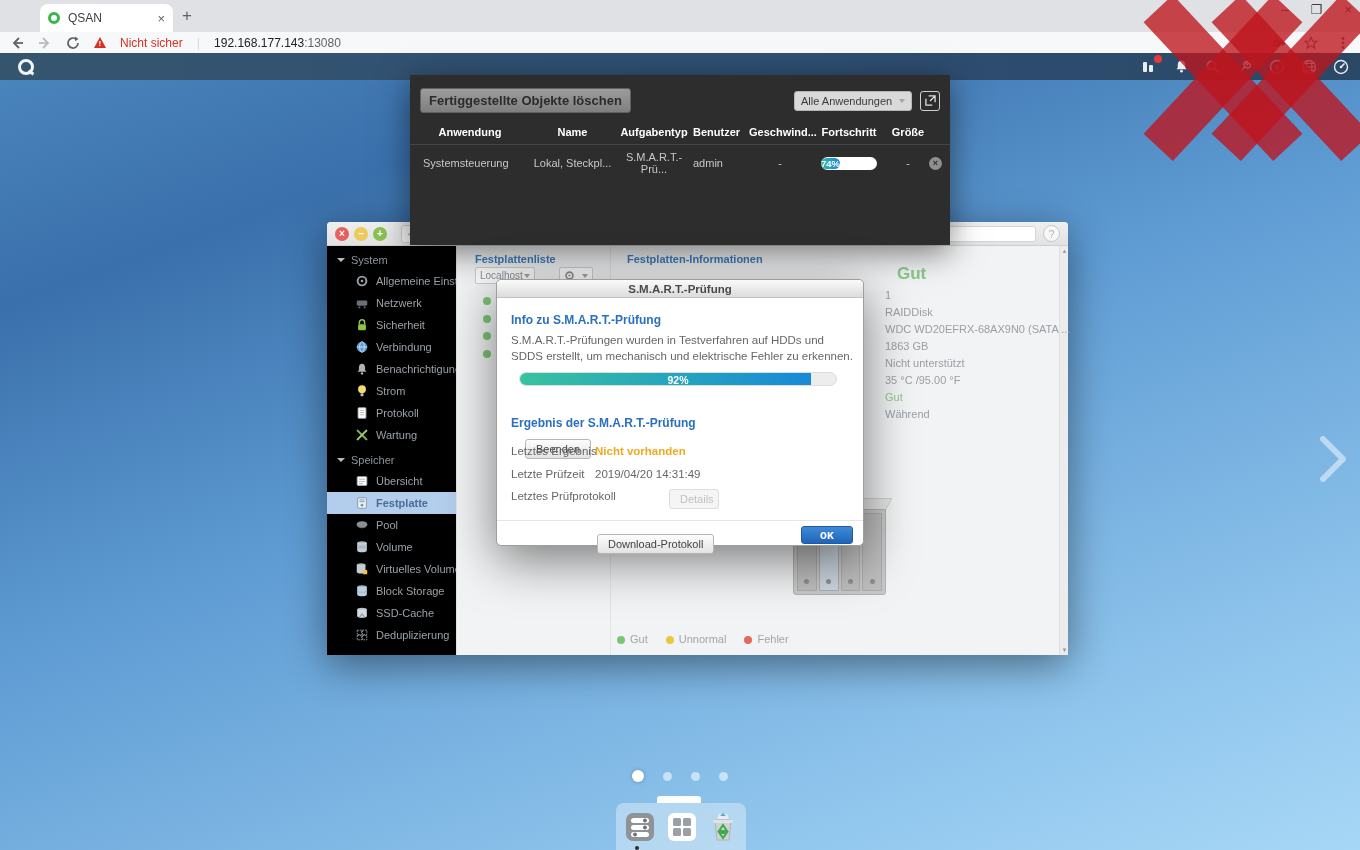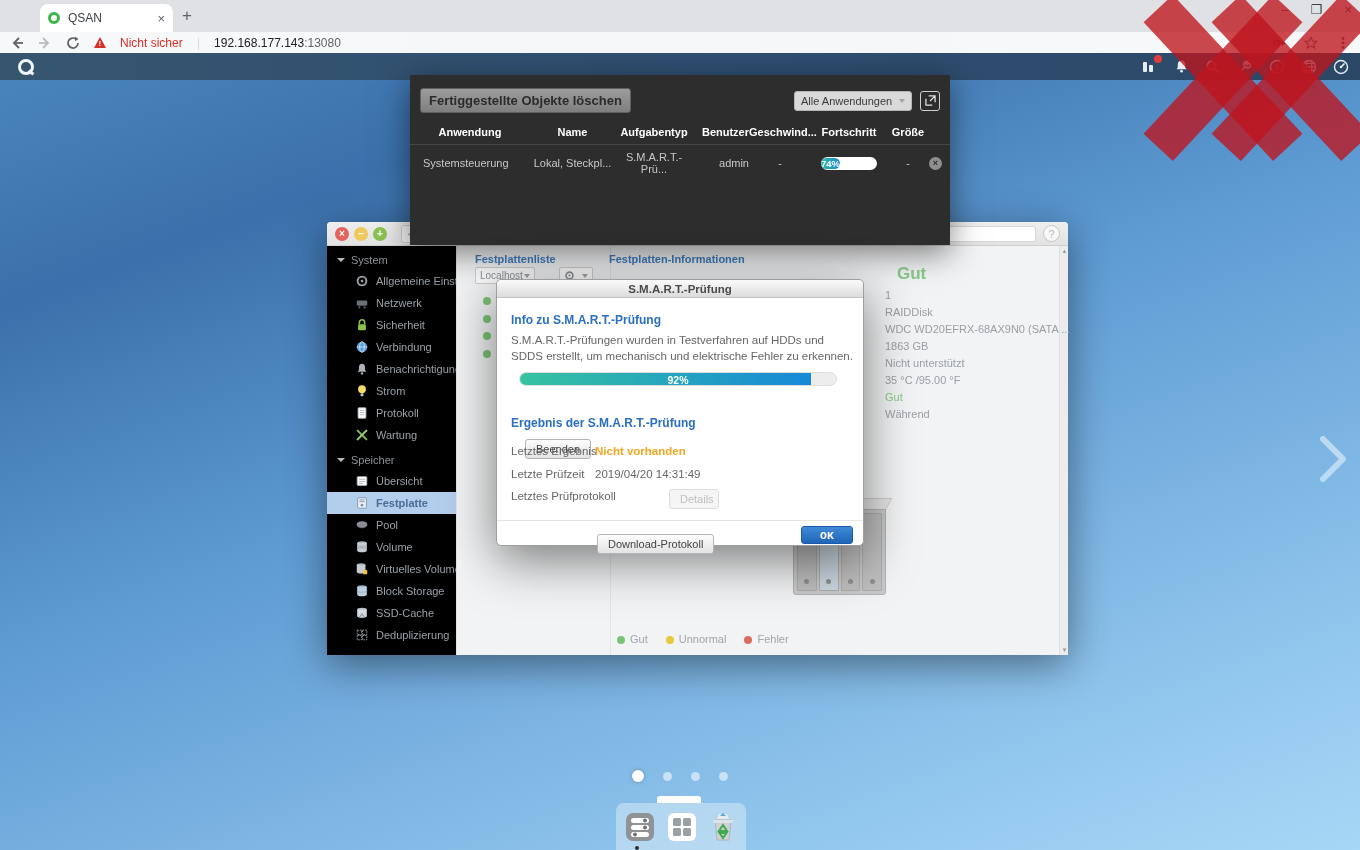--- a/index.html
+++ b/index.html
@@ -118,21 +118,21 @@
               color:#2b2b2b; font-size:13px; font-weight:bold; padding:4px 8px; }
   .tp-filter { margin-left:auto; width:118px; height:20px; background:#d9d9d9; border:1px solid #b5b5b5;
                border-radius:3px; font-size:11px; color:#3a3a3a; display:flex; align-items:center;
                justify-content:space-between; padding:0 6px; }
   .tp-export { margin-left:8px; width:20px; height:20px; border:1px solid #cfcfcf; border-radius:3px;
                display:flex; align-items:center; justify-content:center; }
   .tp-table { width:100%; font-size:11px; }
   .tp-hrow { display:flex; font-weight:bold; color:#fff; padding:3px 0 6px 0; border-bottom:1px solid #454545; }
   .tp-row  { display:flex; color:#c8c8c8; padding:6px 0; align-items:center; }
   .c1{width:120px; padding-left:13px;} .c2{width:85px; text-align:center;} .c3{width:78px; text-align:center;}
-  .c4{width:56px; text-align:right;} .c5{width:62px; text-align:center;} .c6{width:76px; display:flex; justify-content:center;}
+  .c4{width:56px; text-align:left;} .c5{width:62px; text-align:center;} .c6{width:76px; display:flex; justify-content:center;}
   .c7{width:42px; text-align:center;} .c8{width:20px; text-align:center;}
   .tp-hrow .c1 { text-align:center; padding-left:0; }
   .pill { width:56px; height:13px; background:#fff; border-radius:7px; overflow:hidden; }
   .pill-fill { height:100%; background:linear-gradient(90deg,#2fbda5,#1b86d4); border-radius:7px;
                color:#fff; font-size:9.5px; font-weight:bold; text-align:center; line-height:13px; }
   .tp-close { width:13px; height:13px; border-radius:50%; background:#8f8f8f; color:#2d2d2d; font-size:9px;
               font-weight:bold; display:flex; align-items:center; justify-content:center; line-height:1; }
 
   
   .modal { position:absolute; left:496px; top:279px; width:368px; height:267px; background:#fff;
@@ -471,21 +471,21 @@
           <circle cx="8" cy="8" r="1.5" fill="#8a9097"></circle>
         </svg>
       <span class="chev-down"></span>
     </div>
     <span class="disk-row-dot" style="top:75px;"></span>
     <span class="disk-row-dot" style="top:93px;"></span>
     <span class="disk-row-dot" style="top:110px;"></span>
     <span class="disk-row-dot" style="top:128px;"></span>
     <div class="v-divider"></div>
 
-    <div class="panel-title" style="left:282px; top:31px;text-align:center;">Festplatten-Informationen</div>
+    <div class="panel-title" style="left:300px; top:31px;text-align:center;">Festplatten-Informationen</div>
     <div class="info-status">Gut</div>
     <div class="info-val" style="top:67px;">1</div>
     <div class="info-val" style="top:84px;">RAIDDisk</div>
     <div class="info-val" style="top:101px;">WDC WD20EFRX-68AX9N0 (SATA ...</div>
     <div class="info-val" style="top:118px;">1863 GB</div>
     <div class="info-val" style="top:135px;">Nicht unterstützt</div>
     <div class="partial-label" style="top:135px;">ung</div>
     <div class="info-val" style="top:152px;">35 °C /95.00 °F</div>
     <div class="info-val ok" style="top:169px;">Gut</div>
     <div class="info-val" style="top:186px;">Während</div>

